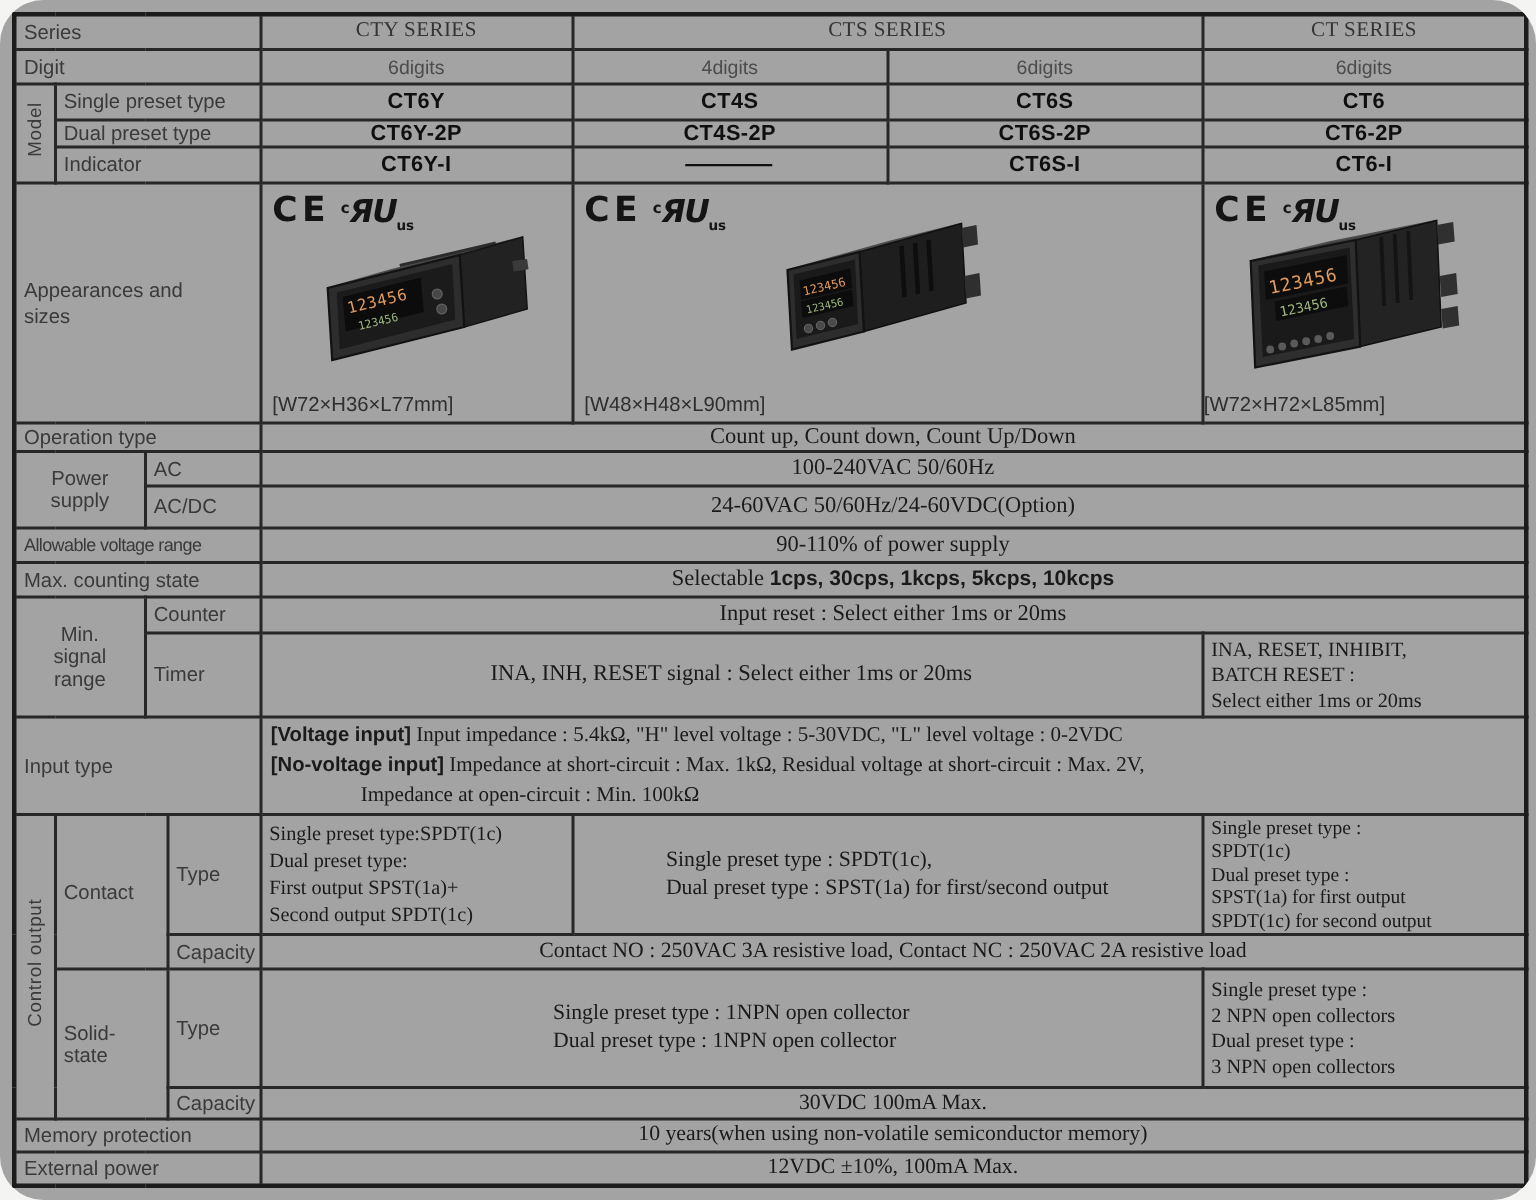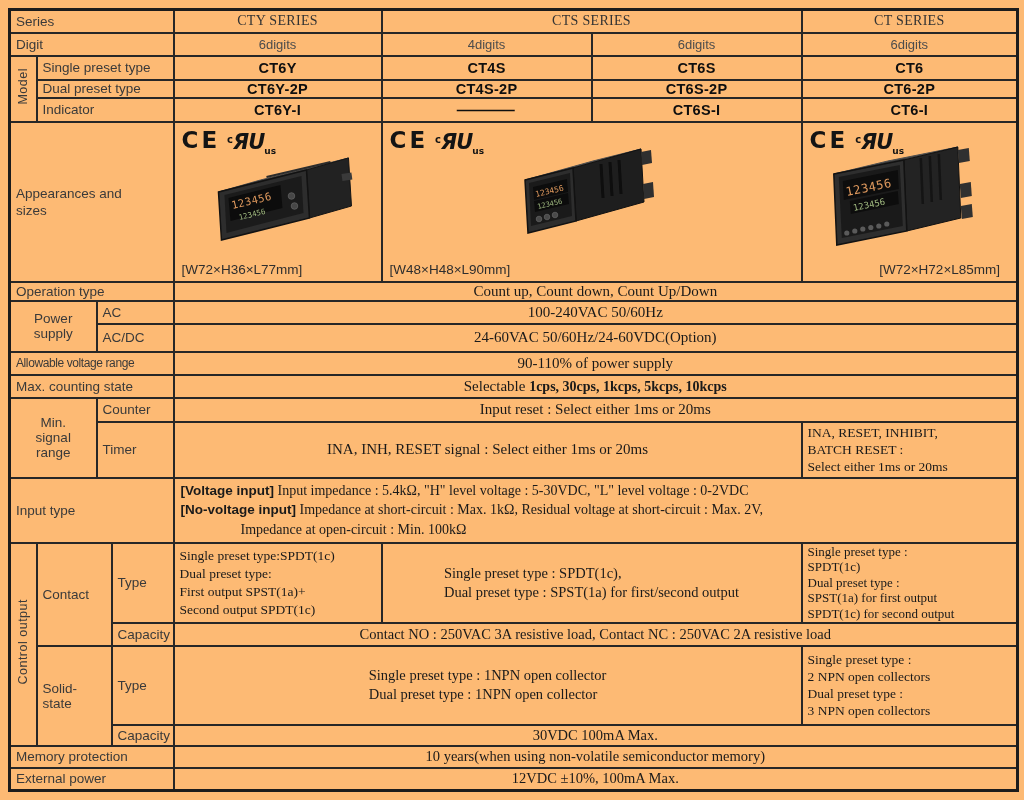--- a/index.html
+++ b/index.html
@@ -1,31 +1,31 @@
 <!DOCTYPE html>
 <html><head>
 <meta charset="utf-8">
 <style>
   html,body{margin:0;padding:0;background:#f4f4f2;}
-  .page{width:1024px;height:800px;background:#fdba74;box-sizing:border-box;padding:8px;position:relative;overflow:hidden;}
+  .page{width:1024px;height:800px;background:#a3a3a3;box-sizing:border-box;padding:8px;position:relative;overflow:hidden;border-radius:29px;}
   table.spec{border-collapse:collapse;table-layout:fixed;width:1008px;border:3px solid #1c1c1c;}
   td{border:2px solid #272727;vertical-align:middle;padding:0;color:#1a1a1a;overflow:hidden;}
   
   .lbl{font-family:"Liberation Sans",sans-serif;font-size:13.5px;color:#3a3a3a;text-align:left;padding-left:5px;}
   .lbl-cond{font-size:12px;letter-spacing:-0.4px;}
   .lbl-center{text-align:center;padding-left:0;}
   .narrow50{display:inline-block;max-width:52px;line-height:15px;}
   .narrow105{display:inline-block;max-width:106px;line-height:17px;}
   .hdr{font-family:Liberation Serif, serif;font-size:14px;color:#333;text-align:center;letter-spacing:0.3px;}
   .digits{font-family:"Liberation Sans",sans-serif;font-size:13px;color:#4c4c4c;text-align:center;}
   .model{font-family:"Liberation Sans",sans-serif;font-weight:bold;font-size:14.5px;color:#0f0f0f;text-align:center;letter-spacing:0.3px;}
   .dash{display:inline-block;transform:scaleX(4);}
   .serif{font-family:"Liberation Serif",serif;font-size:15px;text-align:center;}
   .serif-m{font-family:"Liberation Serif",serif;font-size:14.5px;text-align:center;}
-  .bold-sans{font-family:Liberation Serif, serif;font-weight:bold;font-size:14px;margin-top:44px;}
+  .bold-sans{font-family:Liberation Sans, sans-serif;font-weight:bold;font-size:14px;margin-top:44px;}
   .vcell{text-align:center;}
   .vtext{writing-mode:vertical-rl;transform:rotate(180deg);font-family:"Liberation Sans",sans-serif;font-size:12.5px;color:#3a3a3a;letter-spacing:0.5px;white-space:nowrap;}
   
   .lines-left{text-align:left;padding-left:5px;font-family:"Liberation Serif",serif;}
   .lines-left.f135 div{font-size:13.5px;line-height:18px;}
   .lines-left.f13 div{font-size:13px;line-height:15.4px;}
   .lines-left.f135t div{font-size:13.5px;line-height:17px;}
   .center-block{text-align:center;}
   .center-block .inner{display:inline-block;text-align:left;font-family:"Liberation Serif",serif;}
   .center-block .inner div{font-size:14.5px;line-height:19px;}
@@ -35,21 +35,21 @@
   .it-line3{padding-left:66px;}
   
   .app-cell{position:relative;height:156px;}
   .marks{position:absolute;top:4px;left:7px;display:flex;align-items:flex-start;gap:7px;color:#141414;}
   .ce{font-family:"DejaVu Sans",sans-serif;font-size:23px;font-weight:600;letter-spacing:3px;line-height:24px;}
   .ulmark{line-height:24px;white-space:nowrap;}
   .ul-c{font-family:"DejaVu Sans",sans-serif;font-size:10px;font-weight:bold;vertical-align:6px;}
   .ul-m{font-family:"DejaVu Sans",sans-serif;font-size:21px;font-weight:800;font-style:italic;letter-spacing:-1px;}
   .ul-us{font-family:"DejaVu Sans",sans-serif;font-size:9px;font-weight:bold;vertical-align:-5px;}
   .size-tag{position:absolute;bottom:3px;left:7px;font-family:"Liberation Sans",sans-serif;font-size:13.5px;color:#2e2e2e;}
-  .size-center{left:0;right:16px;text-align:right;}
+  .size-center{left:0;right:16px;text-align:left;}
   .dev{position:absolute;}
   .dev-cty{top:26px;left:50%;transform:translateX(-44%);}
   .dev-cts{top:18px;left:50%;transform:translateX(-50%);}
   .dev-ct{top:20px;left:50%;transform:translateX(-52%);}
 </style>
 </head>
 <body>
 
 <div class="page">
 <table class="spec">

